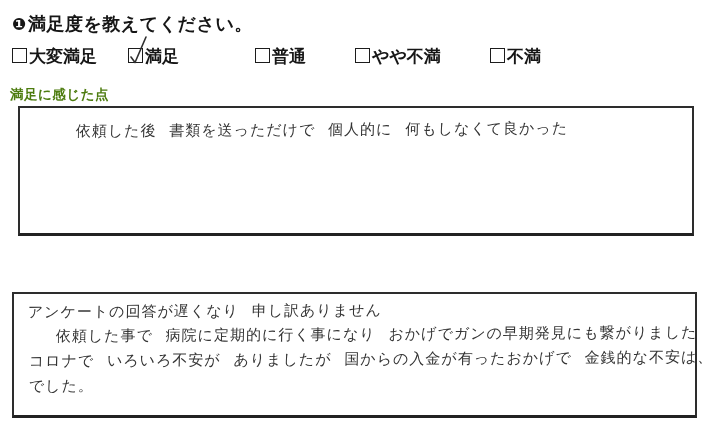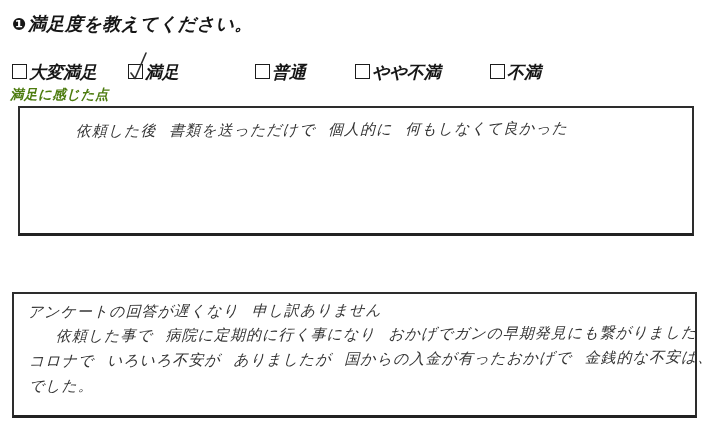--- a/index.html
+++ b/index.html
@@ -3,21 +3,21 @@
 <meta charset="utf-8">
 <style>
   html, body {
     margin: 0; padding: 0;
     width: 712px; height: 435px;
     background: #ffffff;
     font-family: "Liberation Serif", serif;
     color: #1e1e1e;
     overflow: hidden;
   }
-  .page { position: relative; width: 712px; height: 435px; background: #fff; font-style: italic; }
+  .page { position: relative; width: 712px; height: 435px; background: #fff; }
 
   .q-heading {
     position: absolute;
     left: 12px;
     font-size: 18px;
     font-weight: bold;
     letter-spacing: 0.5px;
     color: #161616;
     white-space: nowrap;
   }
@@ -29,21 +29,20 @@
   #q1-heading { top: 12px; }
   #q2-heading { top: 254px; }
 
   .option {
     position: absolute;
     top: 45px;
     font-size: 17px;
     font-weight: bold;
     white-space: nowrap;
     color: #161616;
-    margin-top: 16px;
   }
   .cbox {
     position: relative;
     display: inline-block;
     width: 13px; height: 13px;
     border: 1.6px solid #1c1c1c;
     margin-right: 2px;
     vertical-align: -1px;
     background: #fff;
   }

